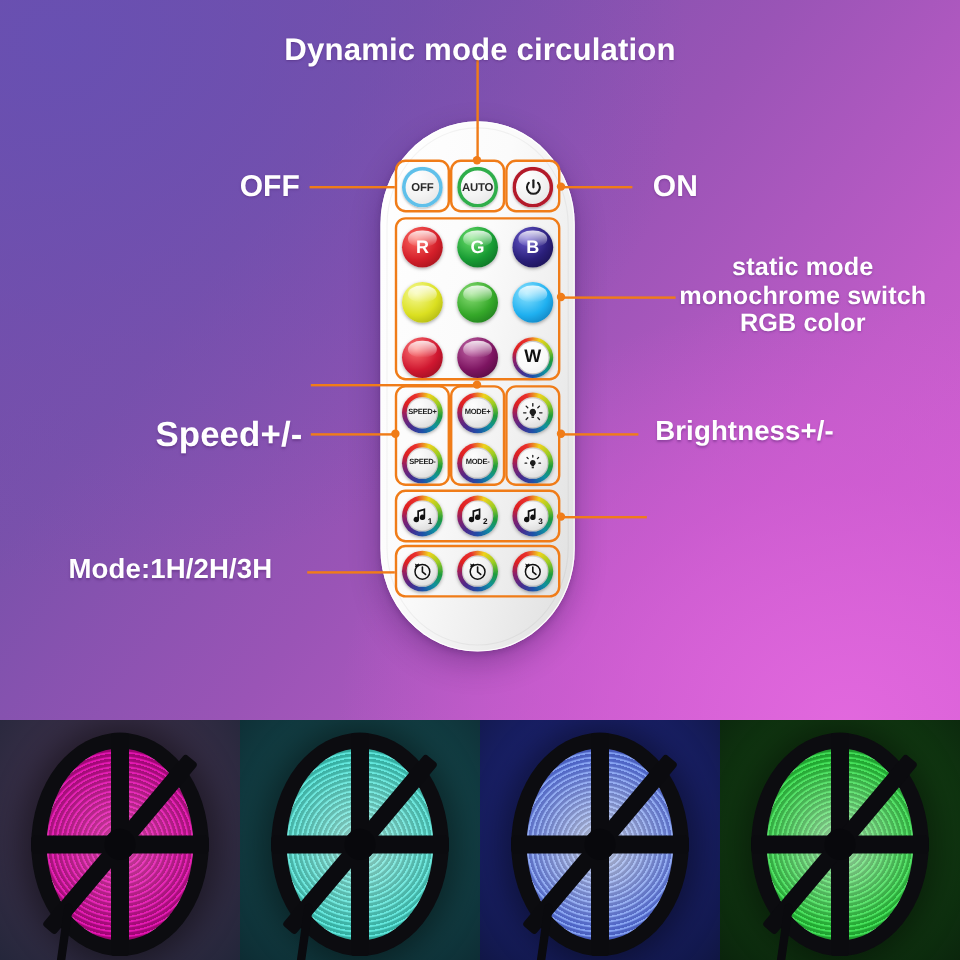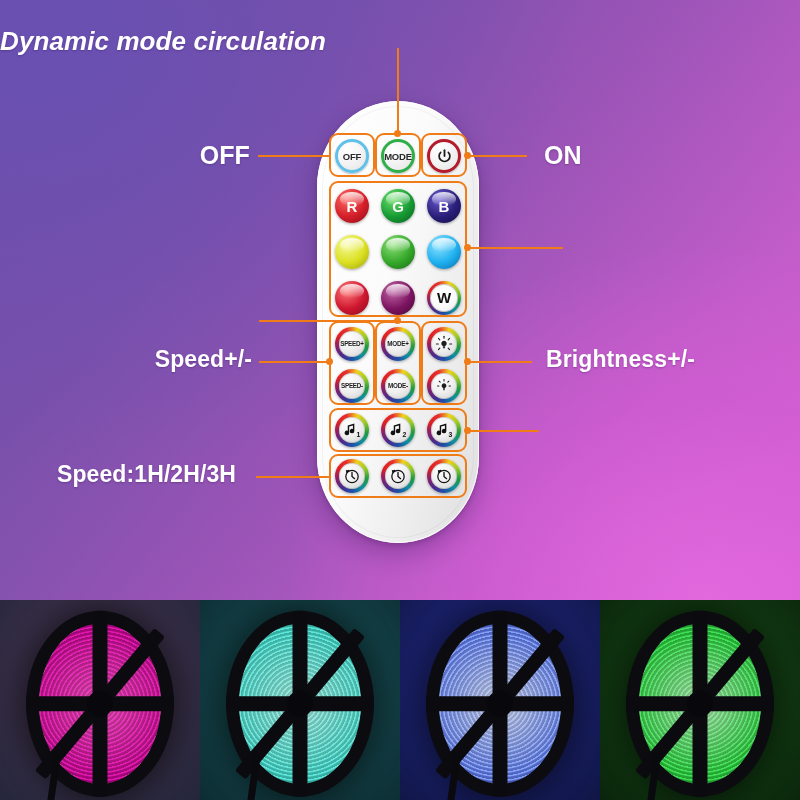--- a/index.html
+++ b/index.html
@@ -142,21 +142,21 @@
 
   
   .lab{
     position:absolute;color:#ffffff;font-weight:bold;
     font-family:"Liberation Sans", sans-serif;
     text-shadow:0 1px 2px rgba(60,20,90,.35);
     white-space:pre;line-height:1.12;letter-spacing:.1px;
   }
   .lab.r{text-align:right;}
   .lab.l{text-align:left;}
-  .lab.c{font-style:italic;}
+  .lab.c{text-align:center;}
 </style>
 </head>
 <body>
 
 <div id="root">
 
   <div class="bg"></div>
 
   <div class="photo-strip">
 
@@ -225,21 +225,21 @@
     </div>
   </div>
 
   <div class="remote">
     <div class="grid">
 
       <div class="btn tone" style="left:18px;top:38px;">
           <span>OFF</span>
         </div>
       <div class="btn tone green" style="left:64px;top:38px;">
-          <span>MODE</span>
+          <span>AUTO</span>
         </div>
       <div class="btn tone red" style="left:110px;top:38px;">
         <svg width="17" height="17" viewBox="0 0 24 24">
           <path d="M12 3.2v8.2" stroke="#1d1d1d" stroke-width="2.6" stroke-linecap="round" fill="none"></path>
           <path d="M6.6 6.1a7.6 7.6 0 1 0 10.8 0" stroke="#1d1d1d" stroke-width="2.4" fill="none" stroke-linecap="round"></path>
         </svg>
       </div>
 
       <div class="btn color" style="left:18px;top:88px;background:radial-gradient(circle at 35% 28%,#ff6b63 0%,#d41f2a 55%,#8d0d16 100%);">
           <span class="gloss"></span>
@@ -428,21 +428,24 @@
   <div class="oline h" style="left:467px;top:430px;width:72px;"></div>
   <div class="odot" style="left:464px;top:427px;"></div>
 
   <div class="oline h" style="left:256px;top:476px;width:73px;"></div>
 
   <div class="lab c" style="left:0px;top:27px;width:800px;font-size:26px;">Dynamic mode circulation</div>
 
   <div class="lab r" style="left:120px;top:141px;width:130px;font-size:25px;">OFF</div>
   <div class="lab l" style="left:544px;top:141px;font-size:25px;">ON</div>
 
-
-  <div class="lab r" style="left:20px;top:347px;width:232px;font-size:23px;">Speed+/-</div>
+  <div class="lab c" style="left:538px;top:211px;width:262px;font-size:21px;">static mode
+monochrome switch
+RGB color</div>
+
+  <div class="lab r" style="left:20px;top:347px;width:232px;font-size:29px;">Speed+/-</div>
 
   <div class="lab l" style="left:546px;top:347px;font-size:23px;text-align:center;">Brightness+/-</div>
 
 
-  <div class="lab l" style="left:57px;top:462px;font-size:23px;">Speed:1H/2H/3H</div>
+  <div class="lab l" style="left:57px;top:462px;font-size:23px;">Mode:1H/2H/3H</div>
 
 </div>
 
 </body></html>

